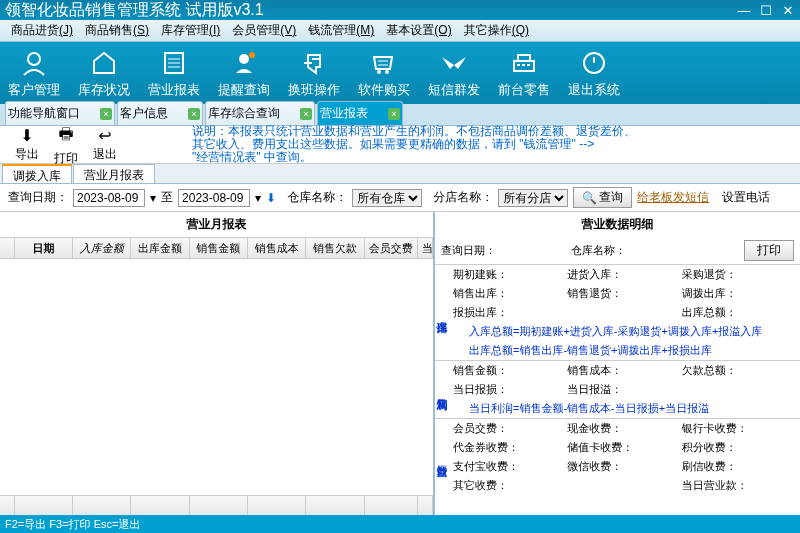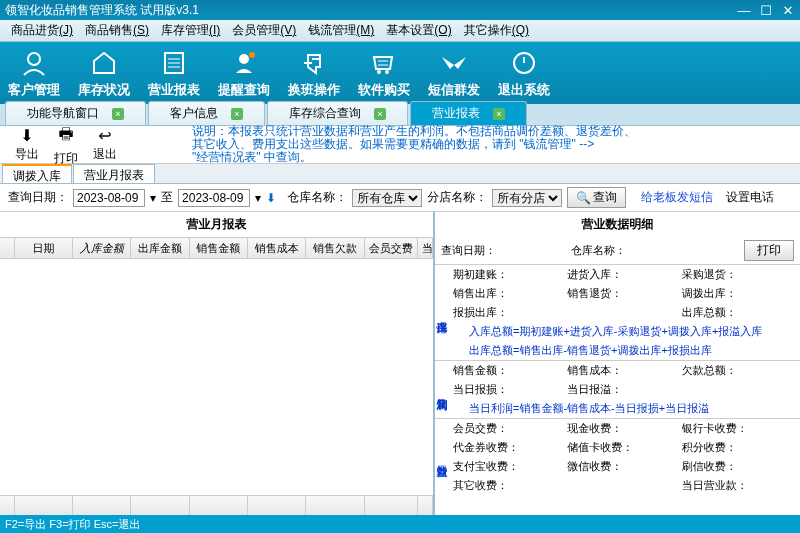--- a/index.html
+++ b/index.html
@@ -1,45 +1,45 @@
 <!DOCTYPE html>
 <html><head>
 <meta charset="utf-8">
 <style>
 *{margin:0;padding:0;box-sizing:border-box;font-family:"Microsoft YaHei",SimSun,sans-serif;font-size:12px}
 body{background:#cce5f0;width:800px;height:533px;overflow:hidden}
 .titlebar{background:linear-gradient(#0a7faa,#0a8fba);height:20px;color:#fff;display:flex;align-items:center;padding:0 5px}
-.titlebar .title{flex:1;font-size:12px}
+.titlebar .title{flex:1;font-size:16px}
 .titlebar .wbtns{display:flex;gap:8px}
 .titlebar .wbtns span{width:14px;height:14px;display:flex;align-items:center;justify-content:center;font-size:13px;cursor:pointer}
 .menubar{background:linear-gradient(#e8f4f8,#d0e8f0);height:22px;display:flex;align-items:center;padding:0 5px;border-bottom:1px solid #9abdd0}
 .menubar .mitem{padding:14px 6px;cursor:pointer}
 .menubar .mitem span:last-child{text-decoration:underline}
 .toolbar{background:linear-gradient(#0a9cc8,#0785ae);height:62px;display:flex;align-items:center;padding:0 8px;gap:18px}
 .tbtn{display:flex;flex-direction:column;align-items:center;gap:2px;cursor:pointer;color:#fff}
 .tbtn .ticon{width:32px;height:32px;display:flex;align-items:center;justify-content:center}
-.tbtn .tlabel{font-size:13px;font-weight:bold}
+.tbtn .tlabel{font-size:13px;font-weight:normal}
 .tabbar{background:#c8e3ef;height:22px;display:flex;align-items:flex-end;padding:0 5px;border-bottom:1px solid #9abdd0}
-.tab{background:linear-gradient(#f0f8fc,#e0eff5);border:1px solid #9abdd0;border-bottom:none;padding:3px 21px;margin-right:2px;display:flex;align-items:center;gap:13px;cursor:pointer;border-radius:3px 3px 0 0}
+.tab{background:linear-gradient(#f0f8fc,#e0eff5);border:1px solid #9abdd0;border-bottom:none;padding:3px 2px;margin-right:2px;display:flex;align-items:center;gap:20px;cursor:pointer;border-radius:3px 3px 0 0}
 .tab.active{background:#029fd1;color:#fff}
 .tab .tclose{width:12px;height:12px;background:#5cb85c;color:#fff;display:flex;align-items:center;justify-content:center;font-size:9px;border-radius:2px}
 .tab.active .tclose{background:#5cb85c}
 .actionbar{background:#fff;height:38px;display:flex;align-items:center;padding:0 15px;gap:15px;border-bottom:1px solid #ccc}
 .abtn{display:flex;flex-direction:column;align-items:center;gap:1px;cursor:pointer}
 .abtn .aicon{font-size:16px}
 .abtn .albl{font-size:12px}
 .notice{color:#0066cc;font-size:11px;line-height:13px;margin-left:60px}
 .subtabs{background:#e8f0f5;height:20px;display:flex;padding-left:2px;border-bottom:1px solid #9abdd0}
 .subtab{background:#fff;border:1px solid #9abdd0;border-bottom:none;padding:2px 10px;cursor:pointer;margin-right:1px}
 .subtab.active{background:#fff;border-top:2px solid #f90}
 .filterbar{background:#fff;height:28px;display:flex;align-items:center;padding:0 8px;gap:5px;border-bottom:1px solid #ccc}
 .filterbar input[type=text]{border:1px solid #999;height:18px;padding:0 3px}
 .filterbar select{border:1px solid #999;height:18px}
 .filterbar .qbtn{border:1px solid #999;background:linear-gradient(#fff,#e0e0e0);padding:1px 8px;cursor:pointer;display:flex;align-items:center;gap:2px}
-.filterbar .link{color:#1d4ed8;cursor:pointer;margin-left:10px}
+.filterbar .link{color:#a16207;text-decoration:underline;cursor:pointer;margin-left:0}
 .filterbar .link2{color:#000;margin-left:8px;cursor:pointer}
 .content{display:flex;height:303px;background:#fff}
 .leftpane{width:435px;border-right:2px solid #9abdd0;display:flex;flex-direction:column}
 .rightpane{flex:1;display:flex;flex-direction:column;overflow:hidden}
 .ptitle{text-align:center;font-weight:bold;padding:4px;background:#fff}
 .tablehead{display:flex;background:linear-gradient(#f8f8f8,#e8e8e8);border-top:1px solid #ccc;border-bottom:1px solid #ccc;height:22px}
 .tablehead .th{border-right:1px solid #ccc;padding:3px 4px;text-align:center;font-size:11px}
 .tablebody{flex:1;background:#fff}
 .tablefoot{display:flex;background:linear-gradient(#f8f8f8,#e8e8e8);border-top:1px solid #ccc;height:20px}
 .tablefoot .tf{border-right:1px solid #ccc;padding:2px 4px;font-size:11px}
@@ -141,20 +141,32 @@
       <div class="ticon">
         <svg width="32" height="32">
           <path d="M4 10 L16 18 L28 10 L20 22 L16 18 L12 22 Z" fill="#fff"></path>
         </svg>
       </div>
       <div class="tlabel">短信群发</div>
     </div>
     <div class="tbtn">
       <div class="ticon">
         <svg width="32" height="32">
+          <rect x="6" y="14" width="20" height="10" fill="none" stroke="#fff" stroke-width="2"></rect>
+          <rect x="10" y="8" width="12" height="6" fill="none" stroke="#fff" stroke-width="2"></rect>
+          <rect x="9" y="17" width="3" height="2" fill="#fff"></rect>
+          <rect x="14" y="17" width="3" height="2" fill="#fff"></rect>
+          <rect x="19" y="17" width="3" height="2" fill="#fff"></rect>
+        </svg>
+      </div>
+      <div class="tlabel">前台零售</div>
+    </div>
+    <div class="tbtn">
+      <div class="ticon">
+        <svg width="32" height="32">
           <circle cx="16" cy="16" r="10" fill="none" stroke="#fff" stroke-width="2"></circle>
           <line x1="16" y1="10" x2="16" y2="16" stroke="#fff" stroke-width="2"></line>
         </svg>
       </div>
       <div class="tlabel">退出系统</div>
     </div>
   </div>
 
 <div class="tabbar" id="tabbar">
     <div class="tab">
@@ -203,36 +215,36 @@
 <div class="filterbar">
   <span>查询日期：</span>
   <input type="text" style="width: 72px;" value="2023-08-09">
   <span>▾</span>
   <span>至</span>
   <input type="text" style="width: 72px;" value="2023-08-09">
   <span>▾</span>
   <span style="color:#06c">⬇</span>
   <span style="margin-left:6px">仓库名称：</span>
   <select style="width:70px"><option>所有仓库</option></select>
-  <span style="margin-left:0">分店名称：</span>
+  <span style="margin-left:6px">分店名称：</span>
   <select style="width:70px"><option>所有分店</option></select>
   <span class="qbtn">
       <span>🔍</span>
       <span>查询</span>
     </span>
   <span class="link">给老板发短信</span>
   <span class="link2">设置电话</span>
 </div>
 
 <div class="content">
   <div class="leftpane">
     <div class="ptitle">营业月报表</div>
     <div class="tablehead" id="lhead">
         <div class="th" style="width: 15px;"></div>
-        <div class="th" style="width: 60px;">日期</div>
+        <div class="th" style="width: 60px; font-weight: bold;">日期</div>
         <div class="th" style="width: 60px; font-style: italic;">入库金额</div>
         <div class="th" style="width: 60px;">出库金额</div>
         <div class="th" style="width: 60px;">销售金额</div>
         <div class="th" style="width: 60px;">销售成本</div>
         <div class="th" style="width: 60px;">销售欠款</div>
         <div class="th" style="width: 55px;">会员交费</div>
         <div class="th" style="width: 15px;">当</div>
       </div>
     <div class="tablebody"></div>
     <div class="tablefoot" id="lfoot">

